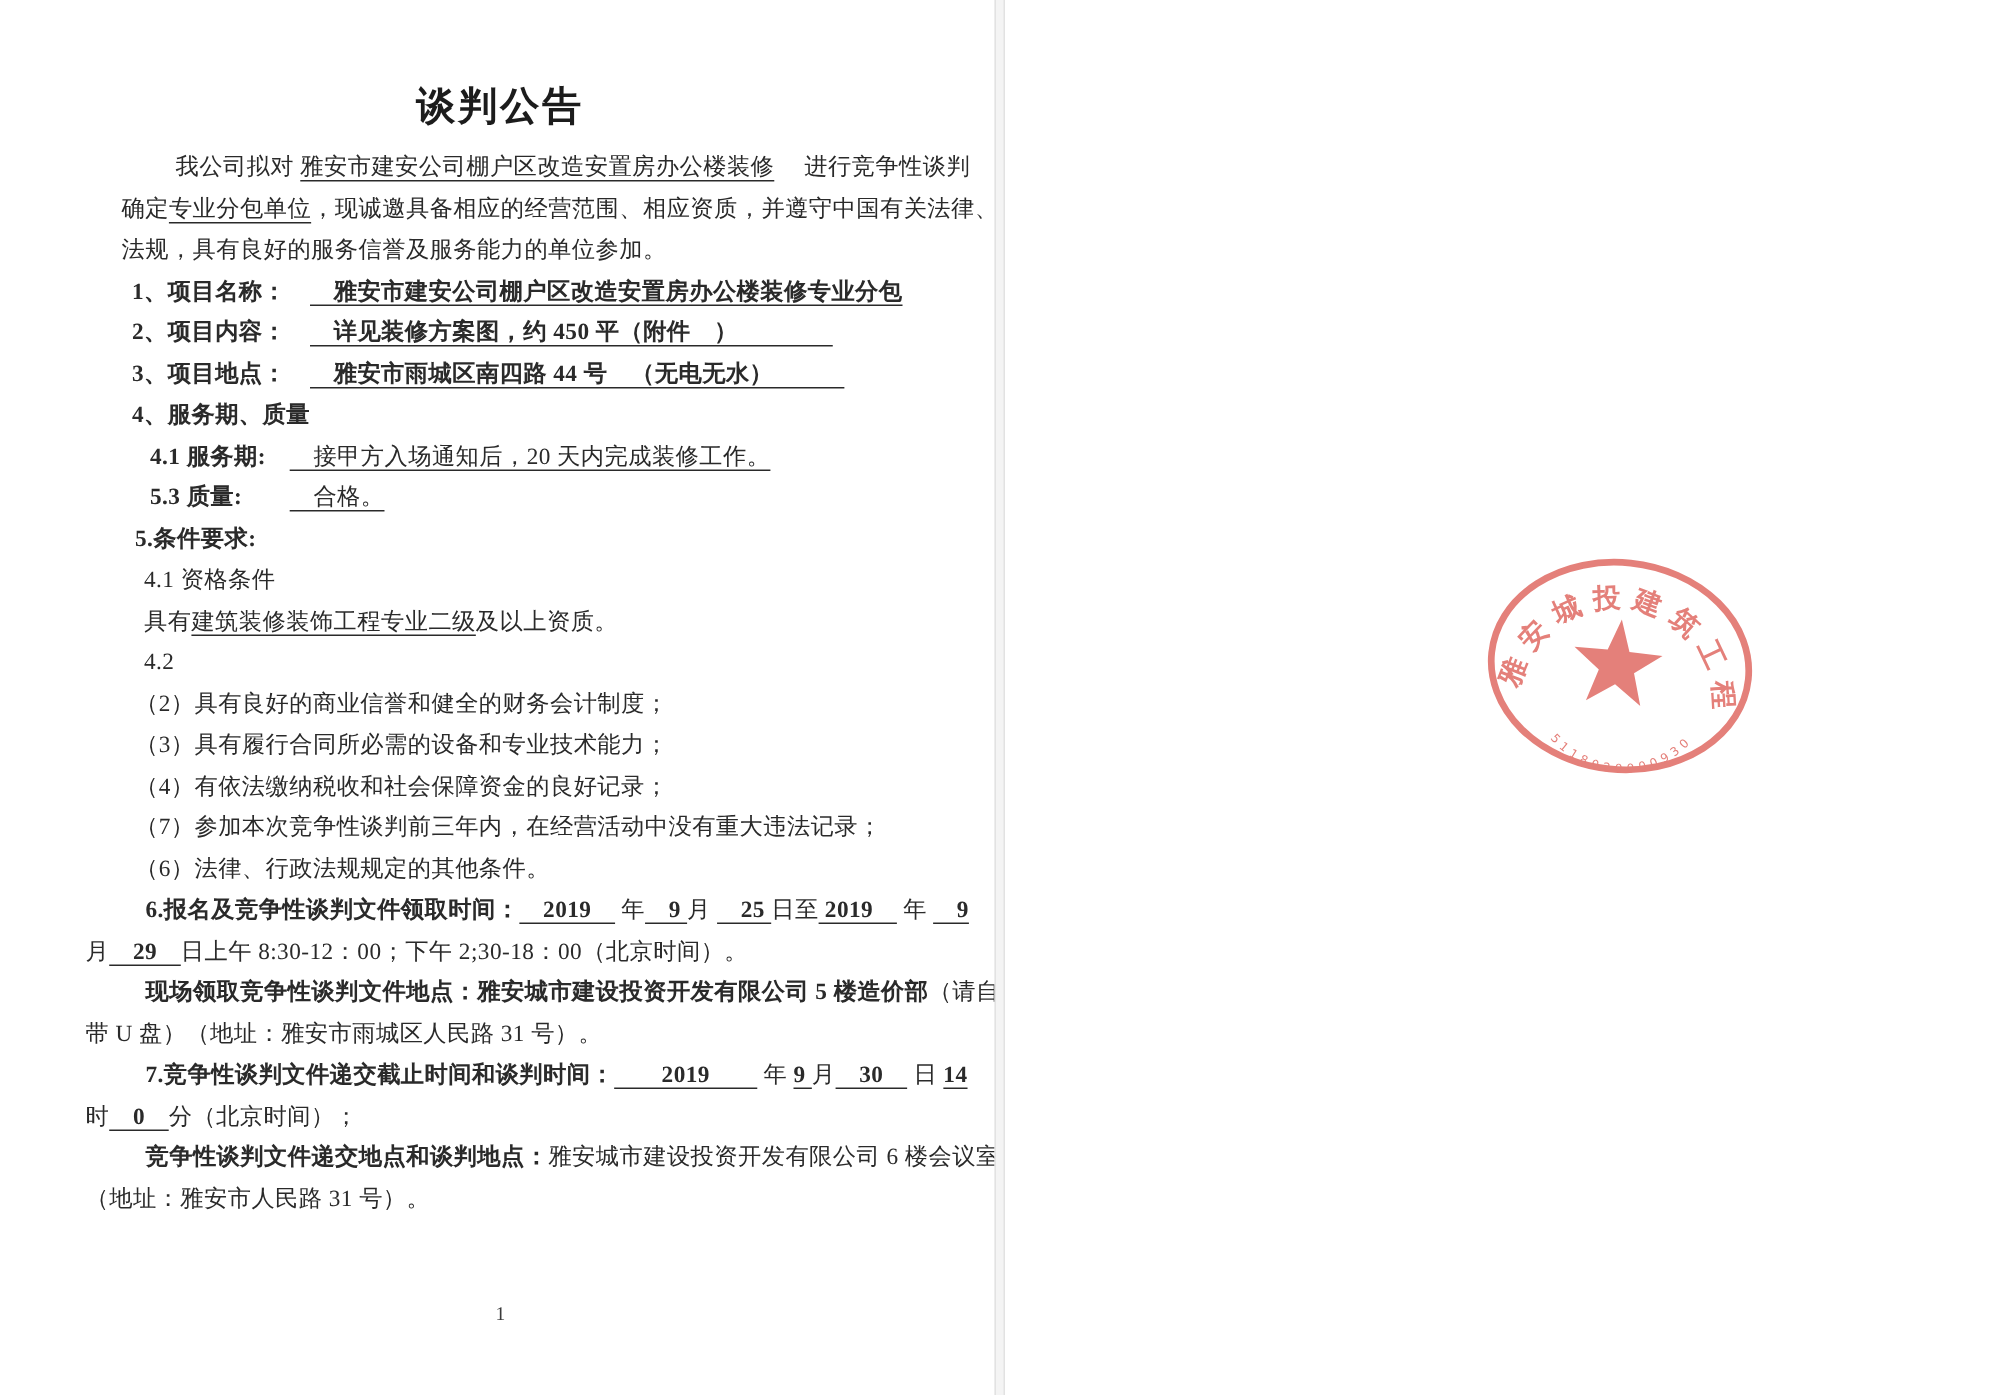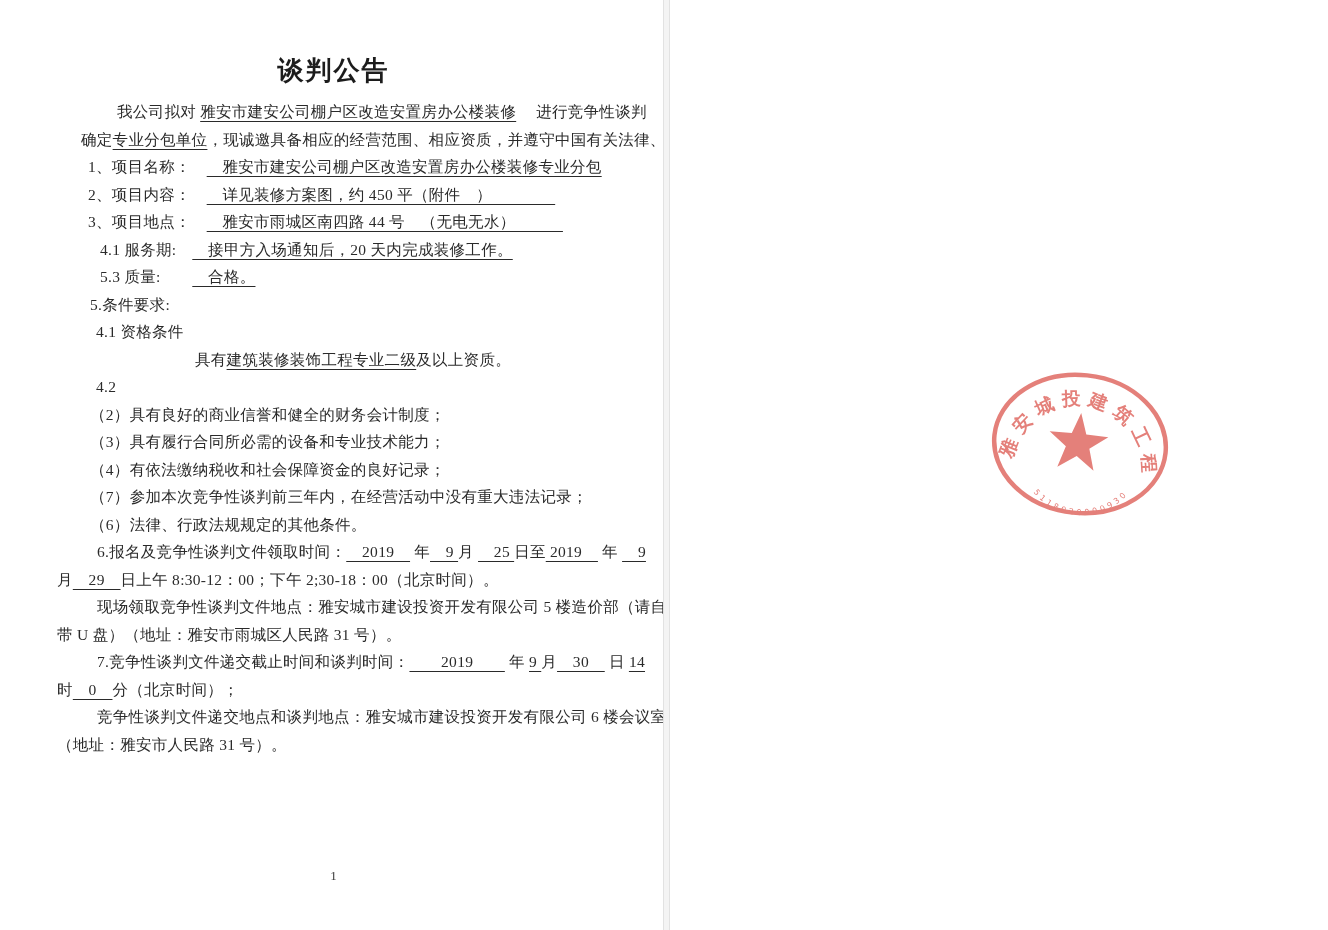--- a/index.html
+++ b/index.html
@@ -20,48 +20,50 @@
     margin-top:56px;margin-bottom:12px;height:30px;line-height:30px;
     text-align:center;font-size:26px;font-weight:bold;color:#1c1c1c;
     letter-spacing:2px;
   }
   .content{position:absolute;}
   #content1{left:57px;top:0;width:553px;}
   .ln{
     line-height:27.5px;font-size:15.5px;white-space:pre;
     letter-spacing:0.3px;
   }
-  .ln .b{font-weight:normal;}
+  .ln .b{font-weight:bold;}
   .ln .u{text-decoration:underline;text-underline-offset:4px;text-decoration-thickness:1px;}
   .pagenum{
     position:absolute;top:868px;text-align:center;font-size:13px;color:#3a3a3a;
   }
   #pagenum1{left:57px;width:553px;}
   .stamp{
     position:absolute;left:316px;top:370px;width:188px;height:150px;
     color:#e06a63;opacity:0.85;pointer-events:none;
   }
 </style>
 </head>
 <body>
 
 <div class="page" id="page1">
   <div class="content" id="content1">
     <div class="doc-title">谈判公告</div>
     <div>
         <div class="ln" style="padding-left: 60px;"><span>我公司拟对 </span><span class="u">雅安市建安公司棚户区改造安置房办公楼装修</span><span>　 进行竞争性谈判</span></div>
         <div class="ln" style="padding-left: 24px;"><span>确定</span><span class="u">专业分包单位</span><span>，现诚邀具备相应的经营范围、相应资质，并遵守中国有关法律、</span></div>
+        <div class="ln" style="padding-left: 24px;"><span>法规，具有良好的服务信誉及服务能力的单位参加。</span></div>
         <div class="ln" style="padding-left: 31px;"><span class="b">1、项目名称：</span><span class="b">　</span><span class="b u">　雅安市建安公司棚户区改造安置房办公楼装修专业分包</span></div>
         <div class="ln" style="padding-left: 31px;"><span class="b">2、项目内容：</span><span class="b">　</span><span class="b u">　详见装修方案图，约 450 平（附件　）　　　　</span></div>
         <div class="ln" style="padding-left: 31px;"><span class="b">3、项目地点：</span><span class="b">　</span><span class="b u">　雅安市雨城区南四路 44 号　（无电无水）　　　</span></div>
+        <div class="ln" style="padding-left: 31px;"><span class="b">4、服务期、质量</span></div>
         <div class="ln" style="padding-left: 43px;"><span class="b">4.1 服务期:</span><span>　</span><span class="u">　接甲方入场通知后，20 天内完成装修工作。</span></div>
         <div class="ln" style="padding-left: 43px;"><span class="b">5.3 质量:</span><span>　　</span><span class="u">　合格。</span></div>
         <div class="ln" style="padding-left: 33px;"><span class="b">5.条件要求:</span></div>
         <div class="ln" style="padding-left: 39px;"><span>4.1 资格条件</span></div>
-        <div class="ln" style="padding-left: 39px; text-align: center;"><span>具有</span><span class="u">建筑装修装饰工程专业二级</span><span>及以上资质。</span></div>
+        <div class="ln" style="padding-left: 39px;"><span>具有</span><span class="u">建筑装修装饰工程专业二级</span><span>及以上资质。</span></div>
         <div class="ln" style="padding-left: 39px;"><span>4.2</span></div>
         <div class="ln" style="padding-left: 33px;"><span>（2）具有良好的商业信誉和健全的财务会计制度；</span></div>
         <div class="ln" style="padding-left: 33px;"><span>（3）具有履行合同所必需的设备和专业技术能力；</span></div>
         <div class="ln" style="padding-left: 33px;"><span>（4）有依法缴纳税收和社会保障资金的良好记录；</span></div>
         <div class="ln" style="padding-left: 33px;"><span>（7）参加本次竞争性谈判前三年内，在经营活动中没有重大违法记录；</span></div>
         <div class="ln" style="padding-left: 33px;"><span>（6）法律、行政法规规定的其他条件。</span></div>
         <div class="ln" style="padding-left: 40px;"><span class="b">6.报名及竞争性谈判文件领取时间：</span><span class="b u">　2019　</span><span> 年</span><span class="b u">　9 </span><span>月 </span><span class="b u">　25 </span><span>日至</span><span class="b u"> 2019　</span><span> 年 </span><span class="b u">　9</span></div>
         <div class="ln"><span>月</span><span class="b u">　29　</span><span>日上午 8:30-12：00；下午 2;30-18：00（北京时间）。</span></div>
         <div class="ln" style="padding-left: 40px;"><span class="b">现场领取竞争性谈判文件地点：雅安城市建设投资开发有限公司 5 楼造价部</span><span>（请自</span></div>
         <div class="ln"><span>带 U 盘）（地址：雅安市雨城区人民路 31 号）。</span></div>

